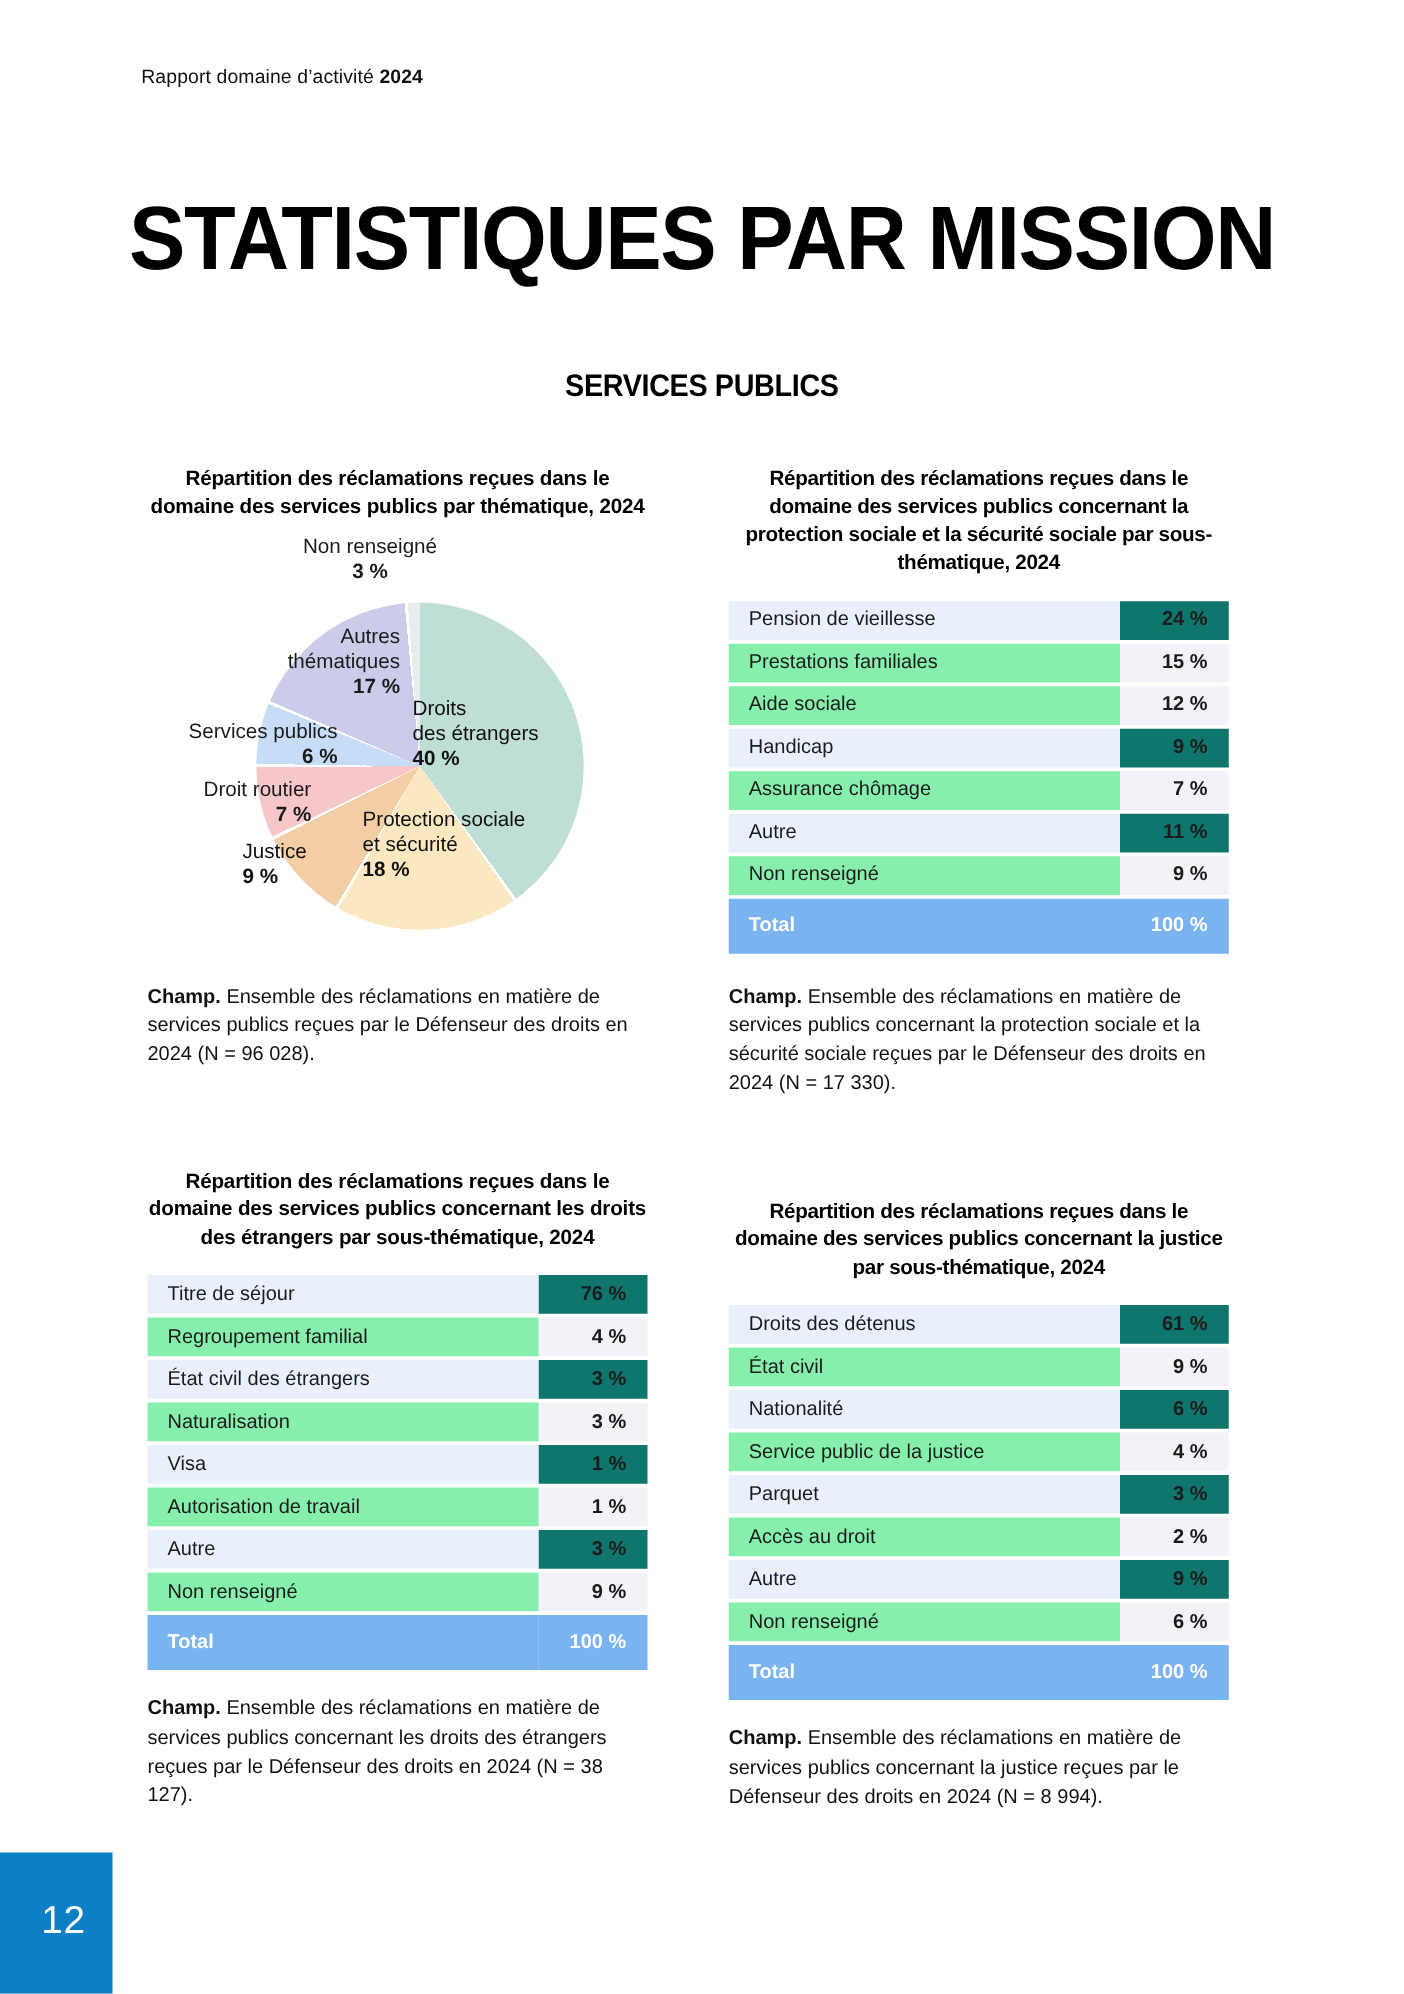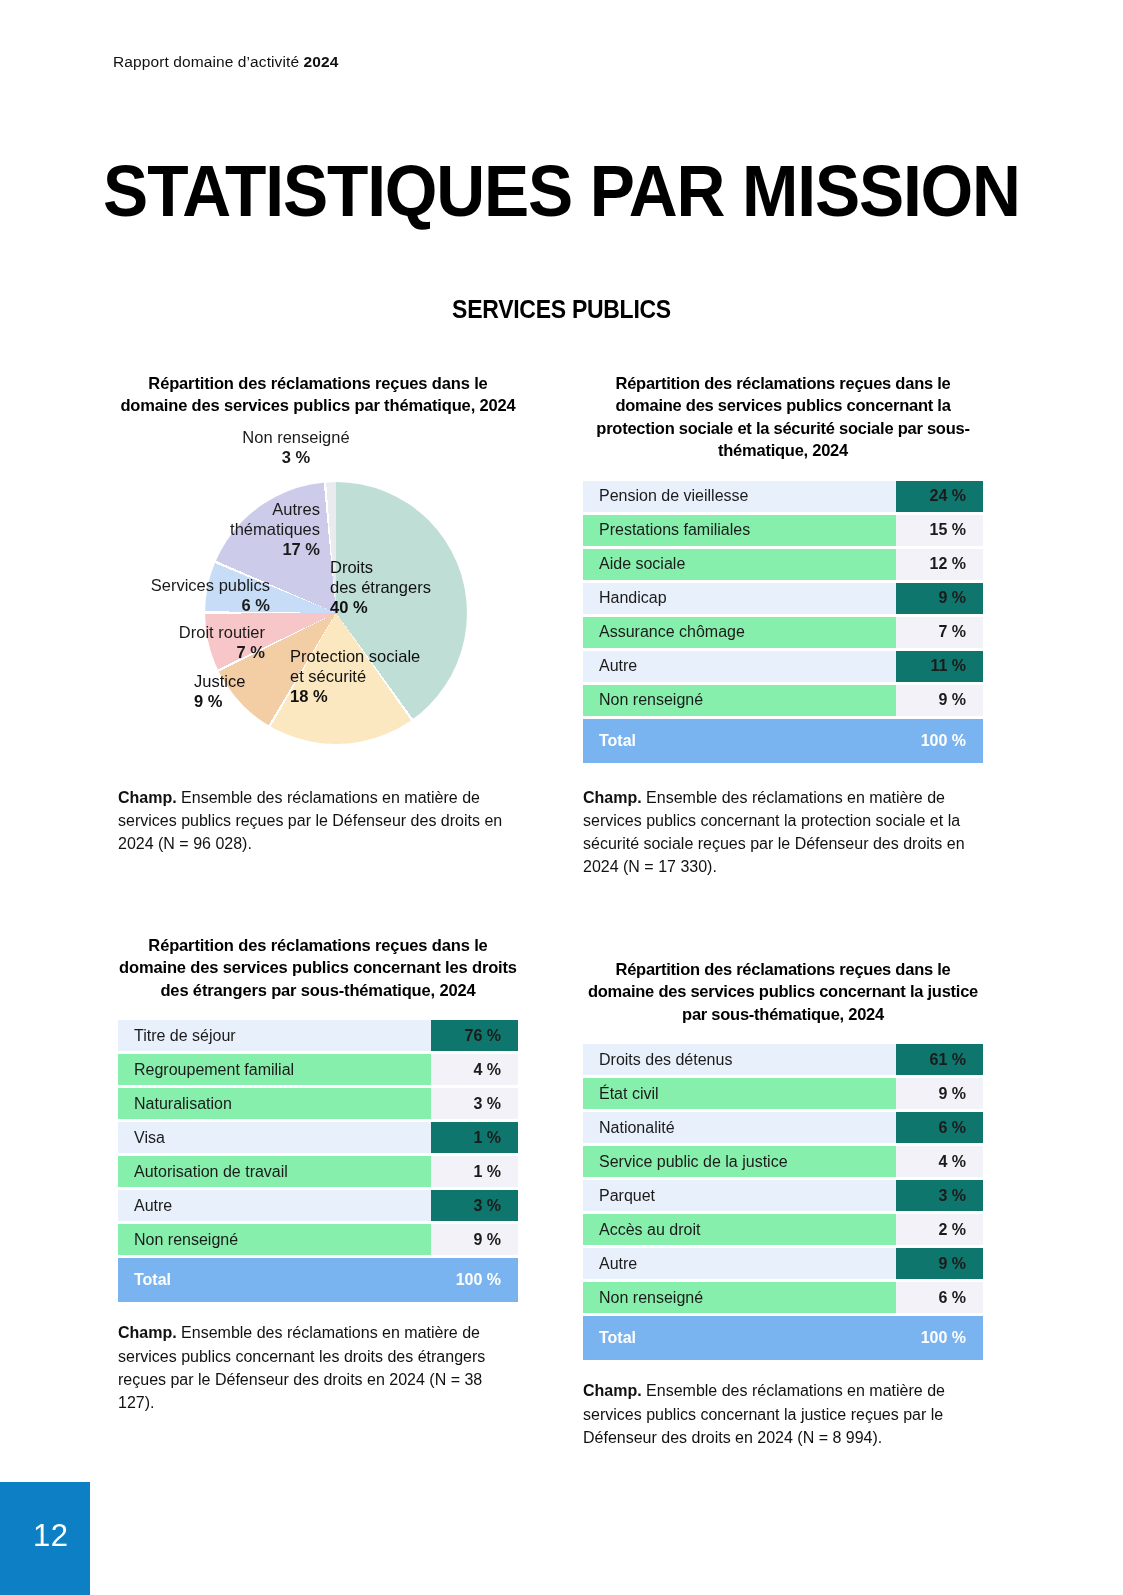--- a/index.html
+++ b/index.html
@@ -118,21 +118,21 @@
     line-height: 1.22;
     color: #1b1b1b;
     white-space: nowrap;
   }
   .pie-label .pct { font-weight: 700; display: block; }
   .pie-label.inside { color: #111; }
 
   .lbl-nonrens   { left: 88px;  top: 0px;   text-align: center; width: 180px; }
   .lbl-autres    { left: 72px;  top: 72px;  text-align: right;  width: 130px; }
   .lbl-servpub   { left: -3px;  top: 148px; text-align: right;  width: 155px; }
-  .lbl-routier   { left: 22px;   top: 195px; text-align: right;  width: 125px; }
+  .lbl-routier   { left: 6px;   top: 195px; text-align: right;  width: 125px; }
   .lbl-justice   { left: 76px;  top: 244px; text-align: left; width: 90px; }
   .lbl-protect   { left: 172px; top: 219px; text-align: left;   width: 140px; white-space: normal; }
   .lbl-droits    { left: 212px; top: 130px; text-align: left;   width: 135px; white-space: normal; }
 
   
   .stat-table {
     width: 400px;
     border-collapse: separate;
     border-spacing: 0 3px;
     margin-top: 16px;
@@ -313,20 +313,24 @@
     <table class="stat-table">
       <tbody>
         <tr class="odd">
             <td class="label">Titre de séjour</td>
             <td class="value">76 %</td>
           </tr>
         <tr class="even">
             <td class="label">Regroupement familial</td>
             <td class="value">4 %</td>
           </tr>
+        <tr class="odd">
+            <td class="label">État civil des étrangers</td>
+            <td class="value">3 %</td>
+          </tr>
         <tr class="even">
             <td class="label">Naturalisation</td>
             <td class="value">3 %</td>
           </tr>
         <tr class="odd">
             <td class="label">Visa</td>
             <td class="value">1 %</td>
           </tr>
         <tr class="even">
             <td class="label">Autorisation de travail</td>

